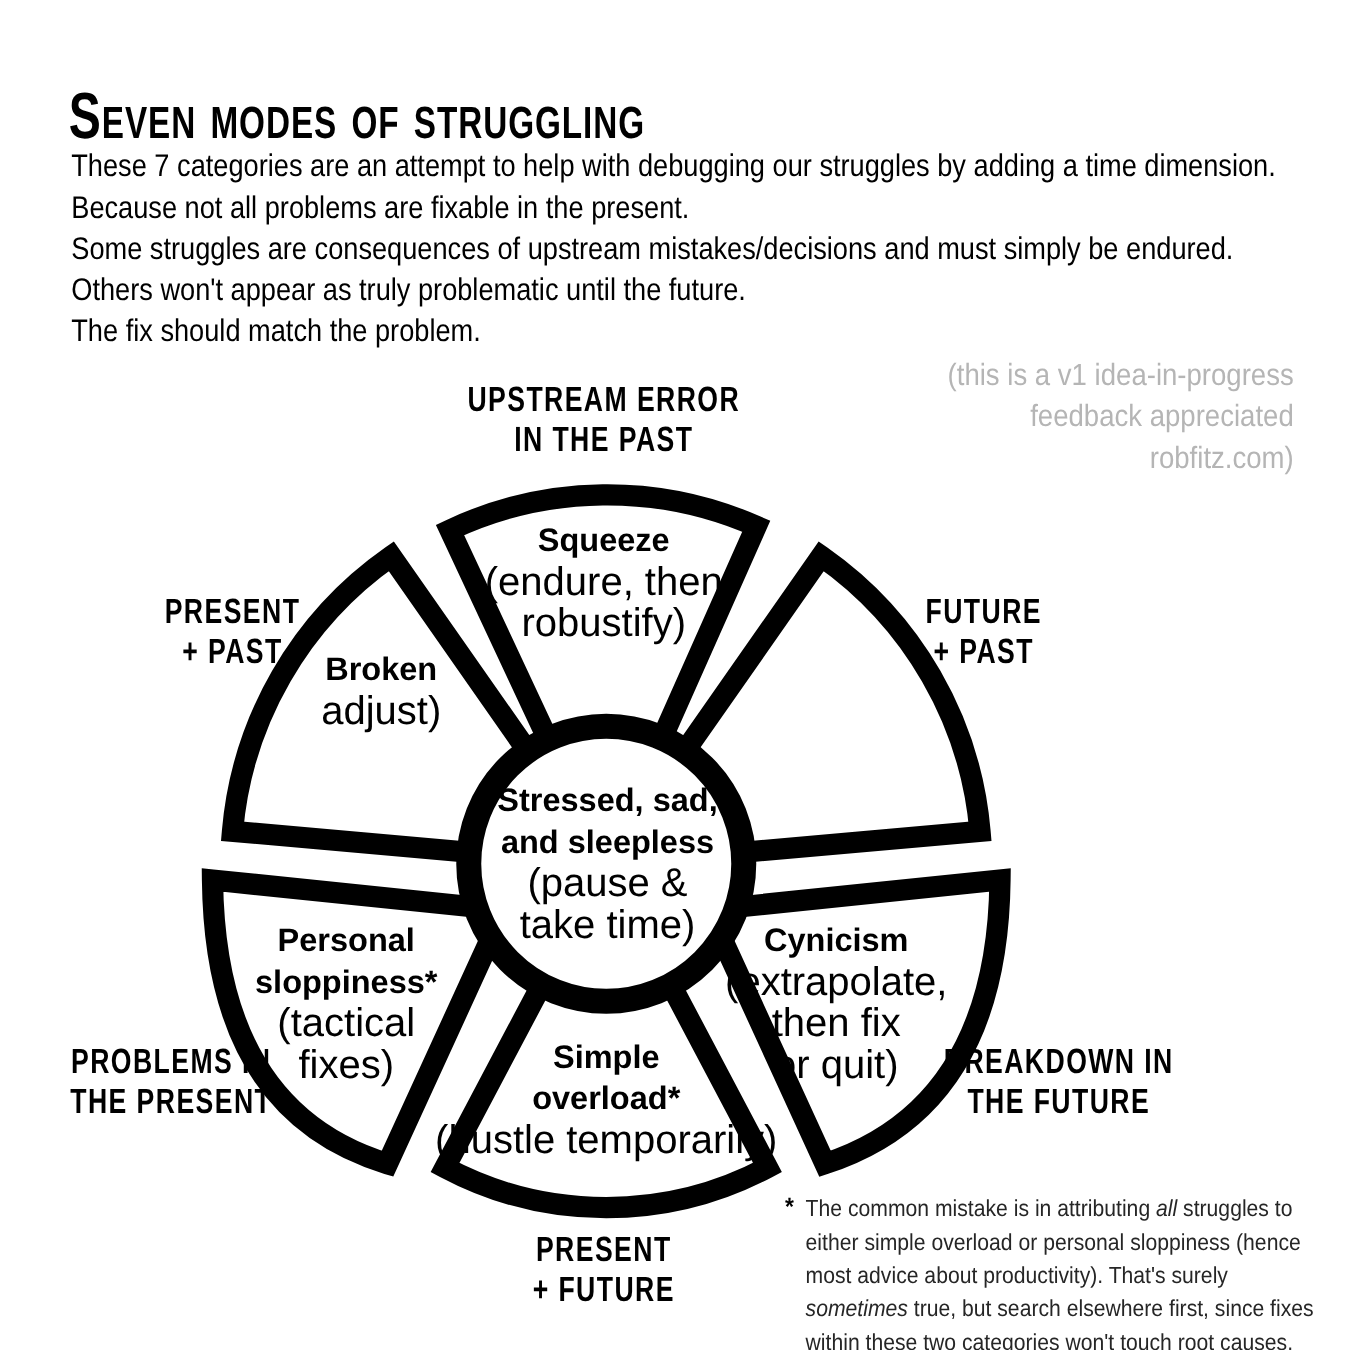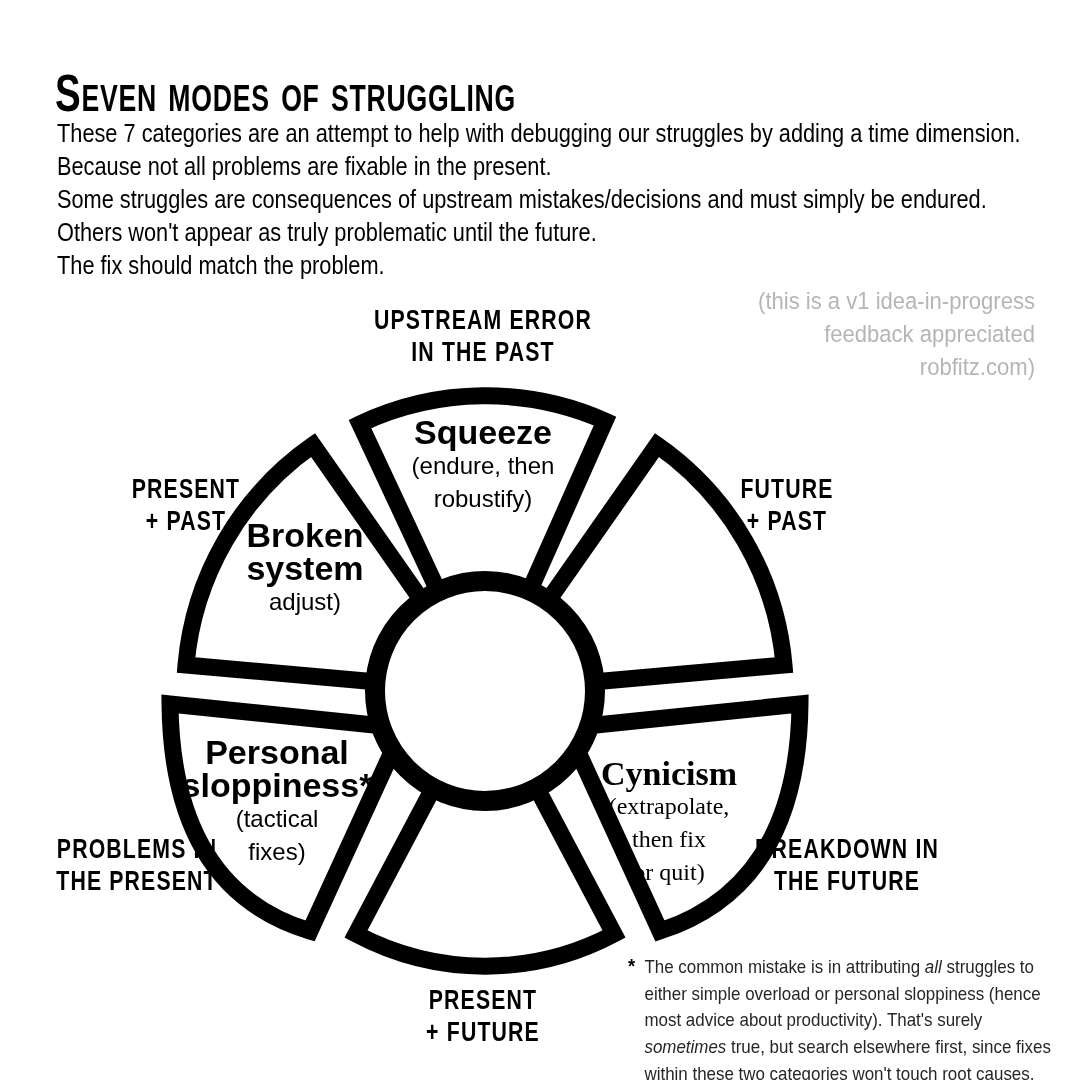--- a/index.html
+++ b/index.html
@@ -21,28 +21,28 @@
   #lbl-top{left:333px;top:283px;width:300px;}
   #lbl-present-past{left:36px;top:452px;width:300px;}
   #lbl-future-past{left:637px;top:452px;width:300px;}
   #lbl-problems-present{left:0px;top:812px;width:274px;}
   #lbl-breakdown-future{left:697px;top:812px;width:300px;}
   #lbl-present-future{left:333px;top:963px;width:300px;}
 
   #wheel-svg{left:0;top:0;width:1080px;height:1080px;}
 
   .wtext{text-align:center;}
-  .wname{font-weight:700;font-size:34px;line-height:33px;}
-  .wsub{font-size:24px;line-height:33px;}
+  .wname{font-weight:700;font-size:26px;line-height:33px;}
+  .wsub{font-size:32px;line-height:33px;}
   #wt-squeeze{left:363px;top:395px;width:240px;}
   #wt-broken-system{left:195px;top:498px;width:220px;}
   #wt-slog{left:530px;top:532px;width:265px;}
   #wt-center{left:365px;top:603px;width:242px;}
   #wt-personal-sloppiness{left:168px;top:715px;width:218px;}
-  #wt-cynicism{left:560px;top:736px;width:218px;font-family:Liberation Serif, serif;}
+  #wt-cynicism{left:560px;top:715px;width:218px;}
   #wt-simple-overload{left:345px;top:808px;width:280px;}
 
   #footnote{left:628px;top:933px;width:470px;font-size:18.5px;line-height:26.7px;color:#262626;
             transform:scaleX(.915);transform-origin:left top;}
   #footnote .marker{position:absolute;left:0;top:-1px;font-weight:700;font-size:20px;color:#000;}
   #footnote-lines{padding-left:18px;}
   #footnote-lines div{white-space:nowrap;}
   .it{font-style:italic;}
 </style>
 </head>
@@ -108,34 +108,52 @@
         <div>Squeeze</div>
       </div>
     <div class="wsub">
         <div>(endure, then</div>
         <div>robustify)</div>
       </div>
   </div>
   <div id="wt-broken-system" class="abs wtext">
     <div class="wname">
         <div>Broken</div>
-        <div>system</div>
       </div>
     <div class="wsub">
         <div>adjust)</div>
+      </div>
+  </div>
+  <div id="wt-center" class="abs wtext">
+    <div class="wname">
+        <div>Stressed, sad,</div>
+        <div>and sleepless</div>
+      </div>
+    <div class="wsub">
+        <div>(pause &amp;</div>
+        <div>take time)</div>
       </div>
   </div>
   <div id="wt-personal-sloppiness" class="abs wtext">
     <div class="wname">
         <div>Personal</div>
         <div>sloppiness*</div>
       </div>
     <div class="wsub">
         <div>(tactical</div>
         <div>fixes)</div>
+      </div>
+  </div>
+  <div id="wt-simple-overload" class="abs wtext">
+    <div class="wname">
+        <div>Simple</div>
+        <div>overload*</div>
+      </div>
+    <div class="wsub">
+        <div>(hustle temporarily)</div>
       </div>
   </div>
   <div id="wt-cynicism" class="abs wtext">
     <div class="wname">
         <div>Cynicism</div>
       </div>
     <div class="wsub">
         <div>(extrapolate,</div>
         <div>then fix</div>
         <div>or quit)</div>

